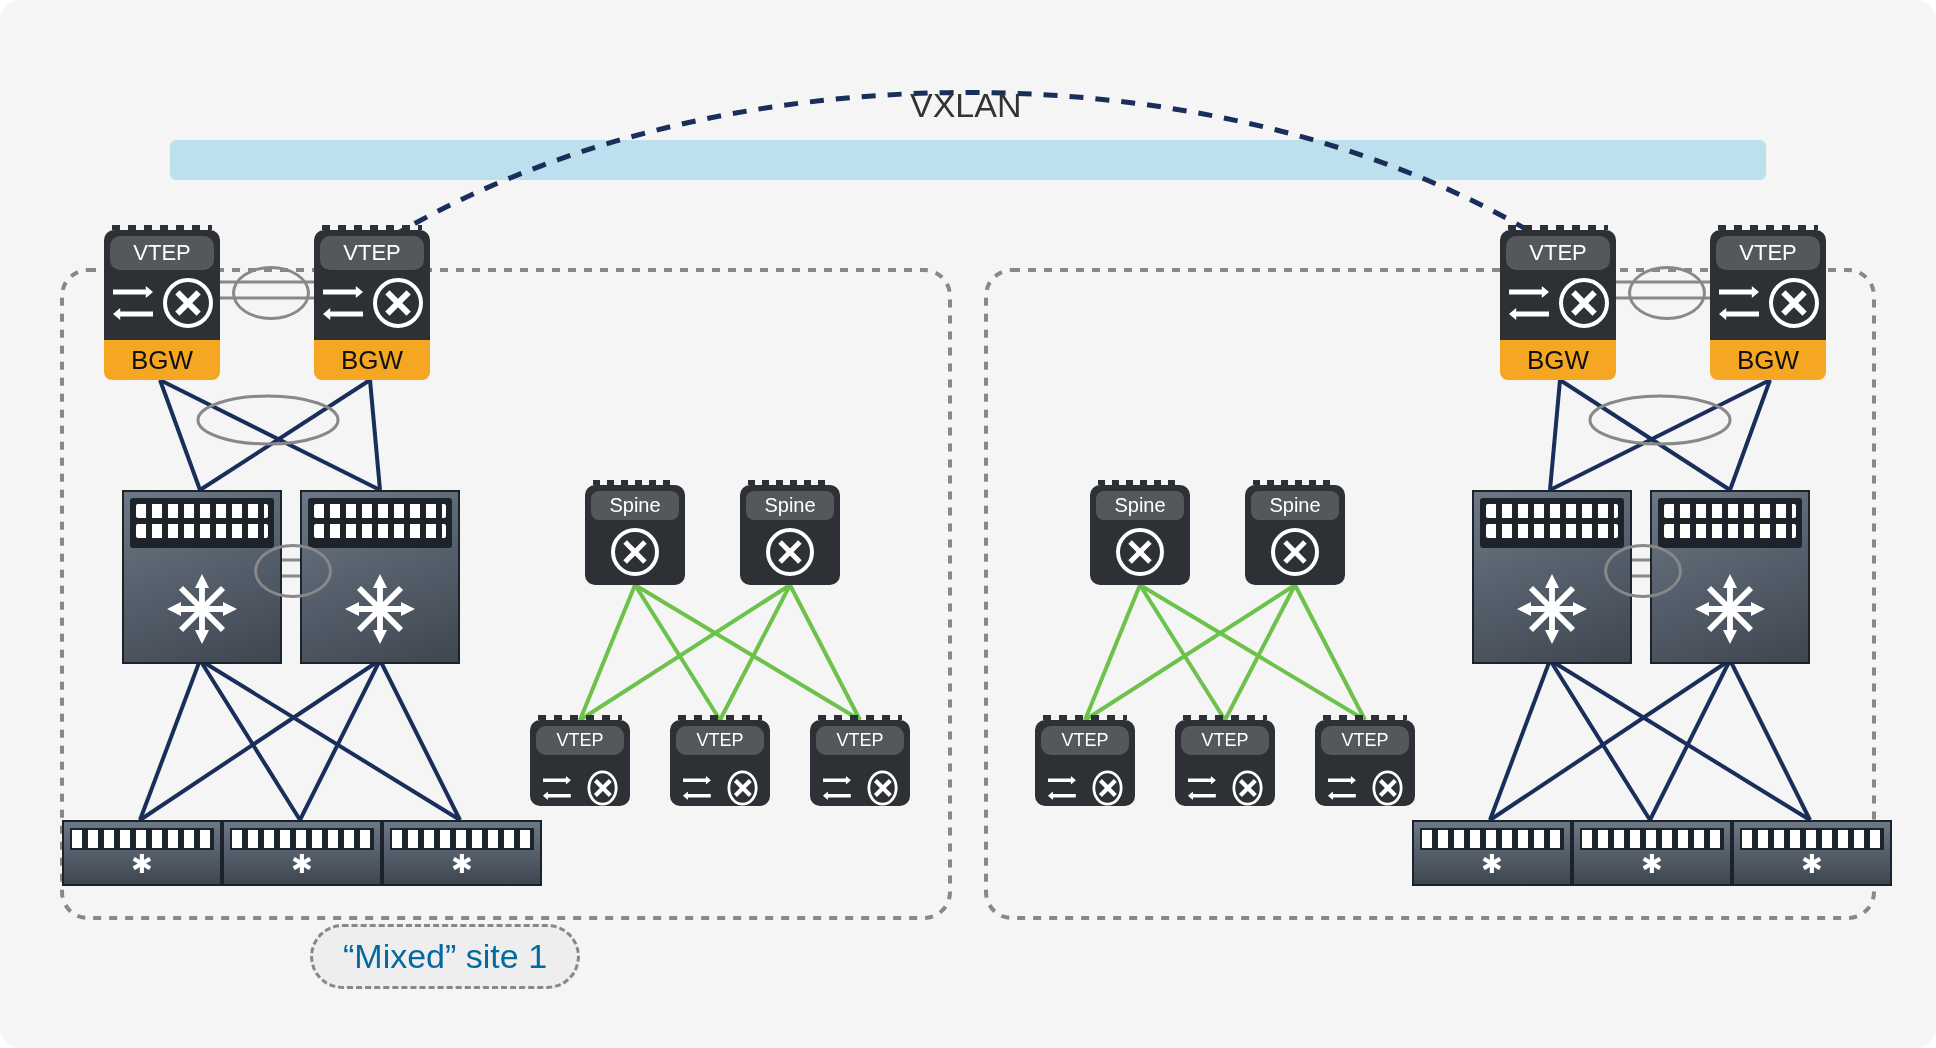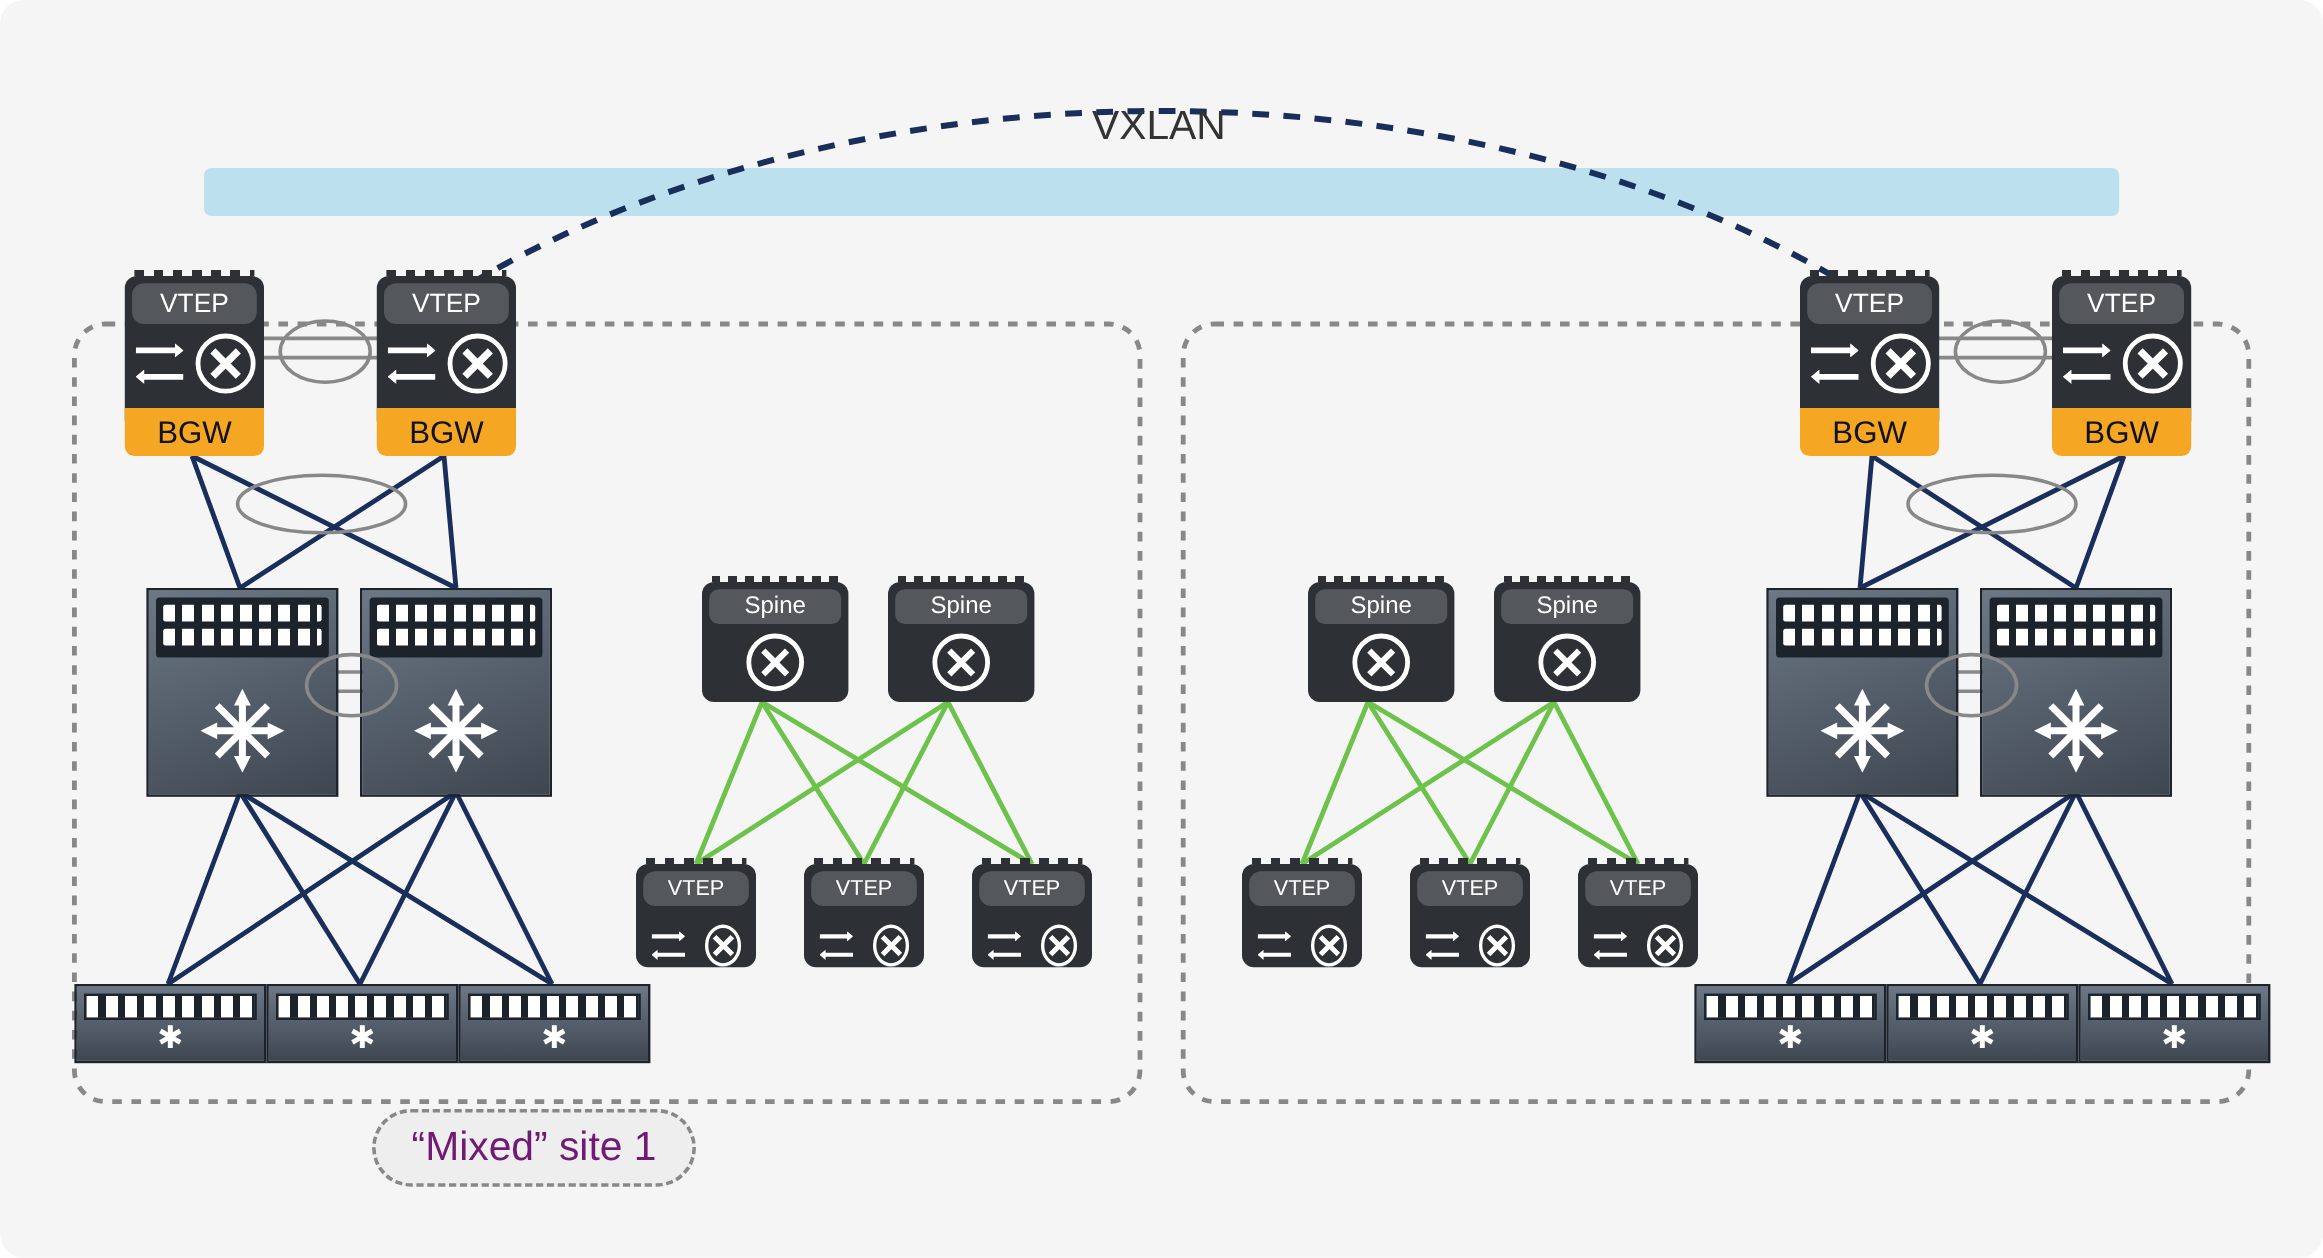--- a/index.html
+++ b/index.html
@@ -95,21 +95,21 @@
     position:absolute;
     width:116px; height:40px;
     background:#f5a623; color:#111;
     font-size:26px; font-weight:500;
     text-align:center; line-height:40px;
     border-radius:0 0 8px 8px;
   }
 
   
   .spine {
-    position: absolute; width: 122px; height: 100px;
+    position: absolute; width: 100px; height: 100px;
     background: #2d3034; border-radius: 10px; padding: 6px;
     box-sizing: border-box; color:#fff; text-align:center;
   }
   .spine .chip { background:#54575b; border-radius:8px; font-size:20px; padding:3px 0; margin-bottom:8px; }
   .spine .circle-x { width:40px;height:40px;border:4px solid #fff;border-radius:50%;position:relative;margin:0 auto; }
   .spine .circle-x::before,.spine .circle-x::after{content:"";position:absolute;left:50%;top:50%;width:28px;height:5px;background:#fff;transform-origin:center;}
   .spine .circle-x::before{transform:translate(-50%,-50%) rotate(45deg);}
   .spine .circle-x::after{transform:translate(-50%,-50%) rotate(-45deg);}
   .spine .notches { position:absolute; top:-5px; left:8px; right:8px; height:5px;
     background: repeating-linear-gradient(90deg,#2d3034 0 7px, transparent 7px 14px); }
@@ -131,21 +131,21 @@
     position:absolute; width:156px; height:62px;
     background: linear-gradient(#6c7886,#3e4650);
     border:2px solid #1d232b;
   }
   .access .bar { position:absolute; top:6px; left:6px; right:6px; height:18px;
     background: repeating-linear-gradient(90deg,#fff 0 10px,#1d232b 10px 16px); border:2px solid #1d232b; }
   .access .sym { position:absolute; left:50%; bottom:4px; transform:translateX(-50%);
     color:#fff; font-size:26px; }
   .site-tag {
     position:absolute; background:#eee; border:3px dashed #888; border-radius:36px;
-    padding:10px 30px; font-size:34px; color:#701a75;
+    padding:10px 30px; font-size:34px; color:#0369a1;
   }
 
   
   .ring {
     position:absolute; border:3px solid #888; border-radius:50%;
     width:72px; height:48px; background:transparent;
   }
 </style>
 </head>
 <body>

